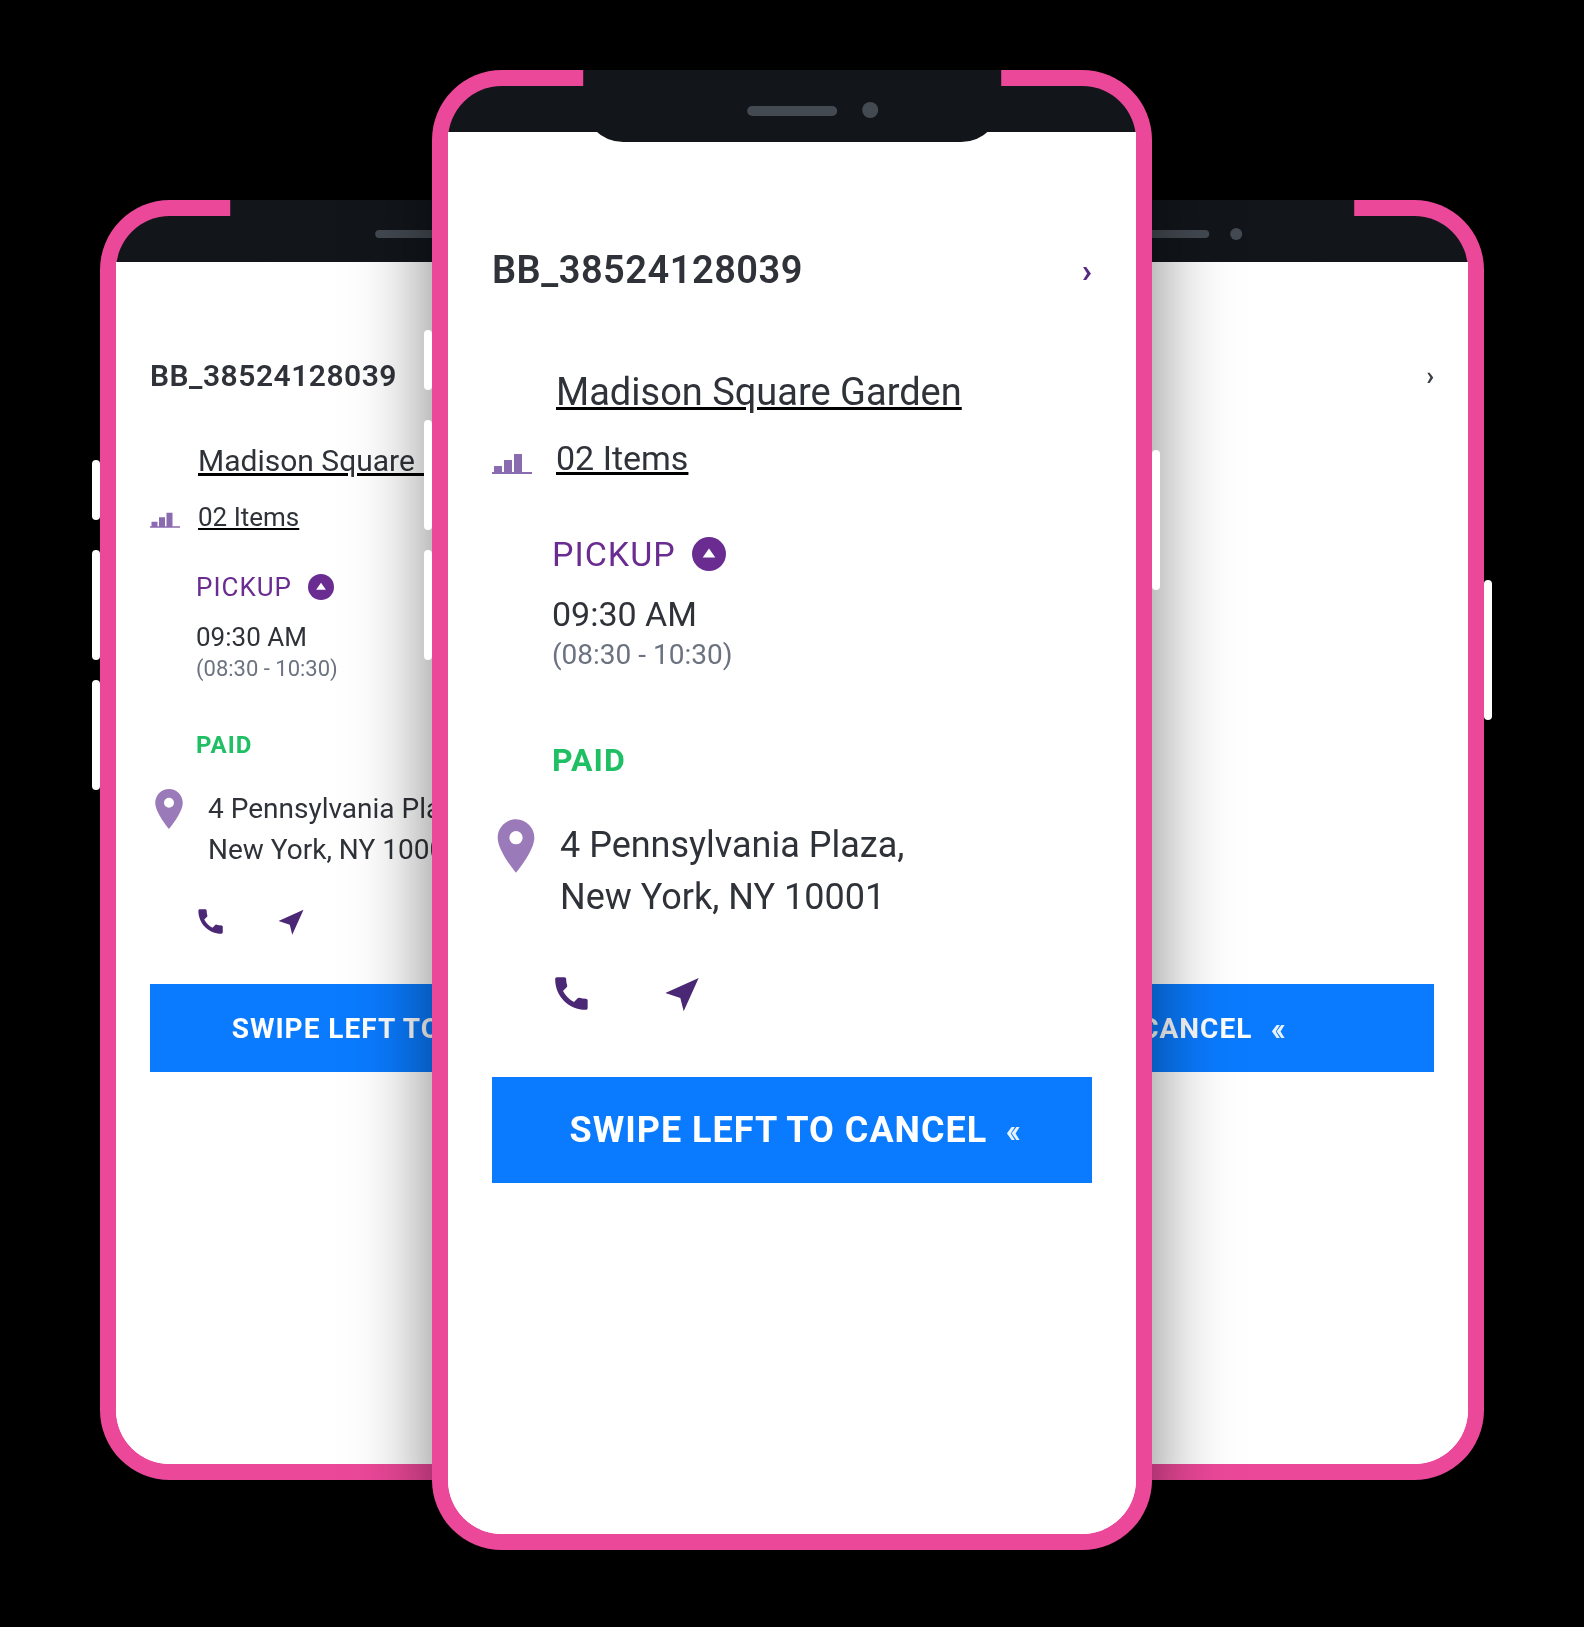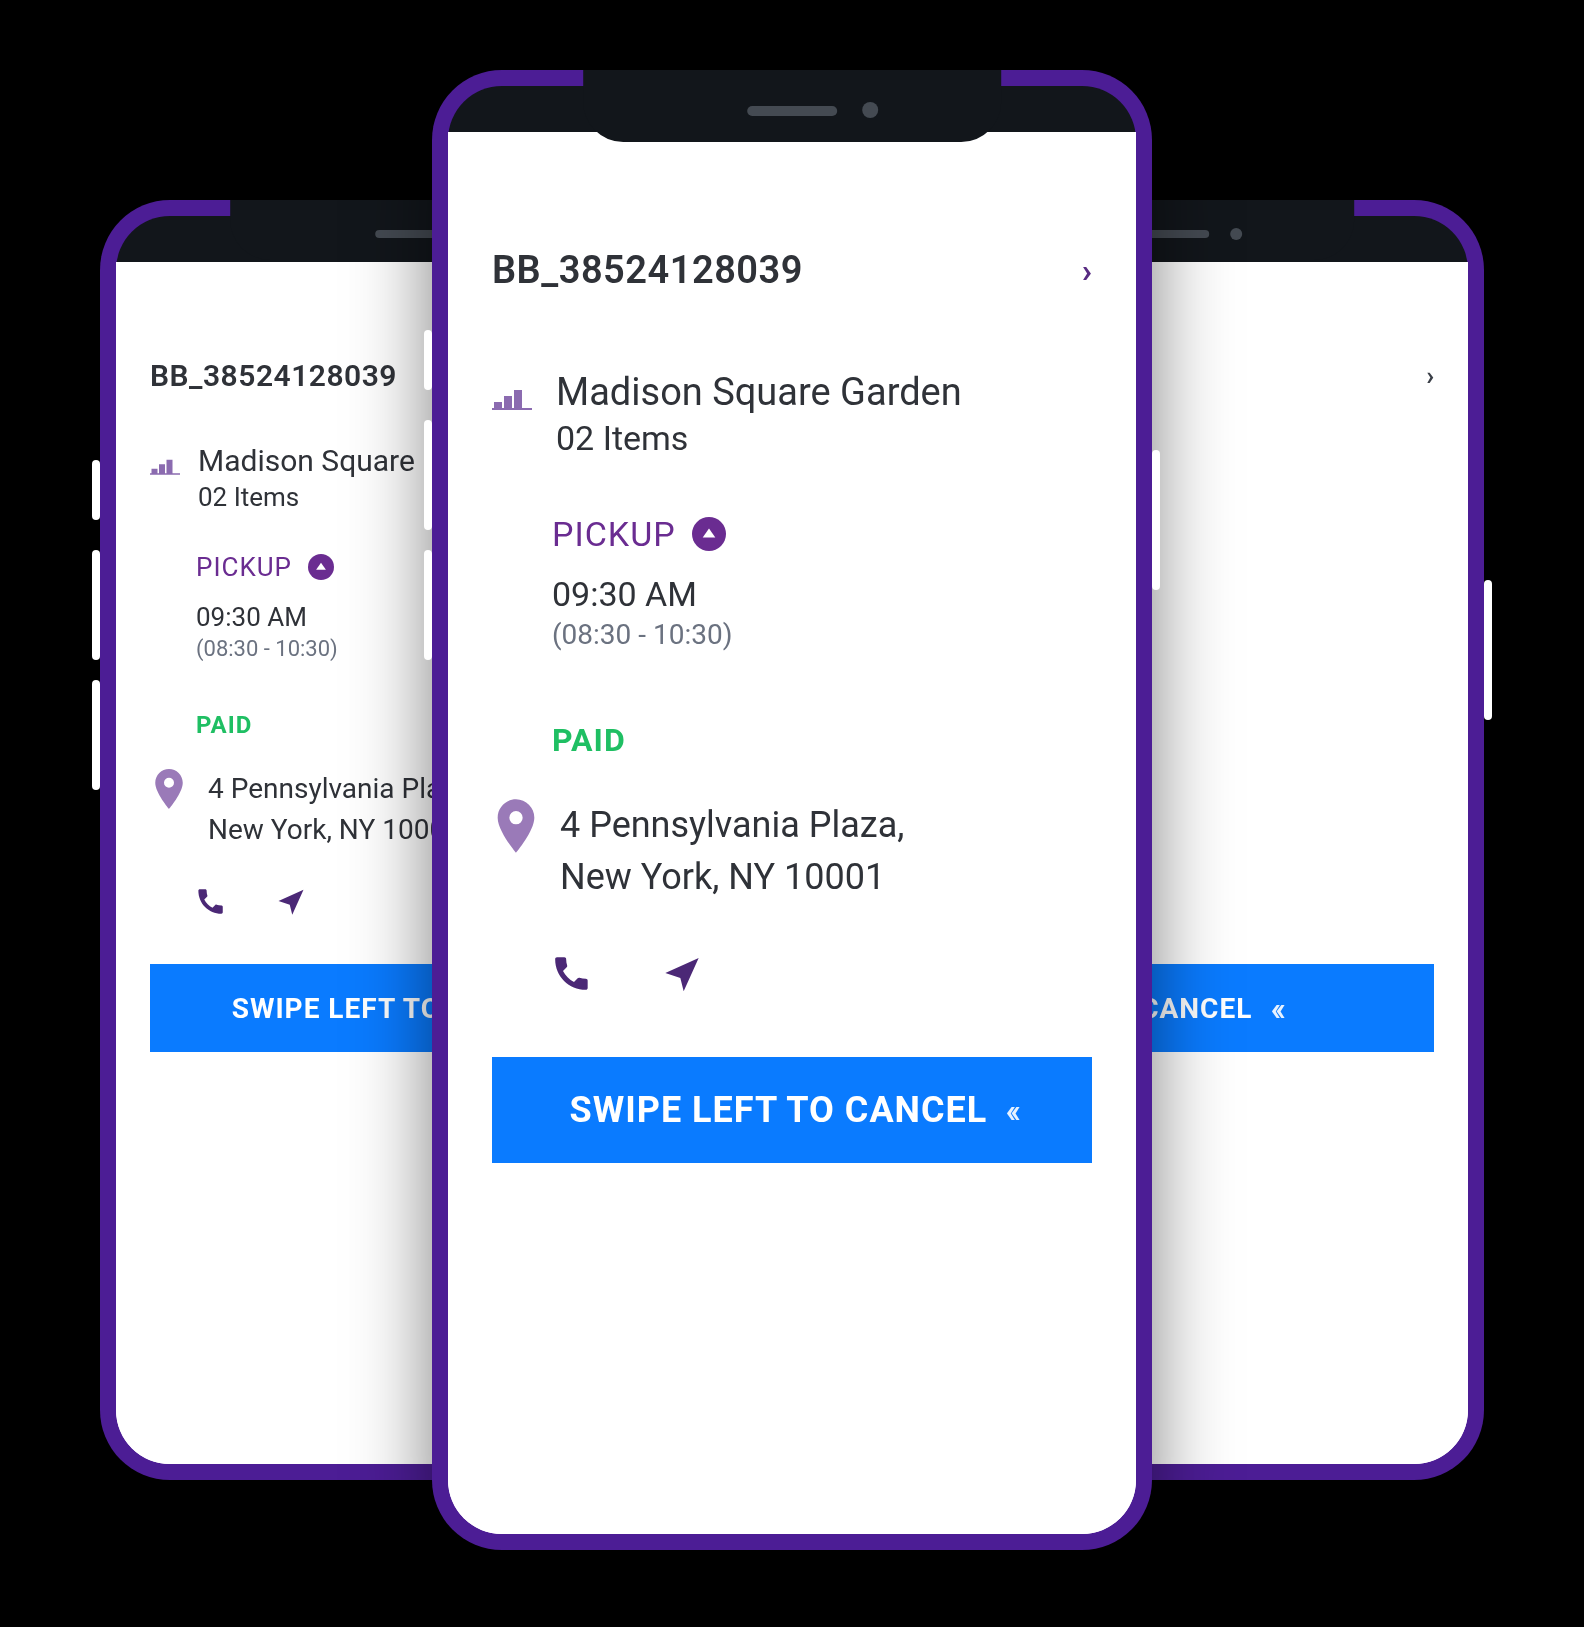--- a/index.html
+++ b/index.html
@@ -10,21 +10,21 @@
     height: 1627px;
     position: relative;
     overflow: hidden;
   }
   .stage {
     position: absolute;
     inset: 0;
   }
   .phone {
     position: absolute;
-    background: #4c1d95;
+    background: #ec4899;
     border-radius: 70px;
     box-shadow: 0 30px 80px rgba(0,0,0,.5);
   }
   .phone .notch-bar {
     position: absolute;
     top: 16px;
     left: 16px;
     right: 16px;
     height: 115px;
     background: #12161b;
@@ -105,24 +105,24 @@
     top: 200px;
     z-index: 1;
   }
   .phone.backL { left: 100px; }
   .phone.backR { left: 864px; }
 
   
   .order-row { display: flex; align-items: center; gap: 24px; }
   .order-id { color: #2f3238; font-weight: 600; font-size: 38px; letter-spacing: .5px; }
   .chev { color: #582b82; font-size: 34px; font-weight: 700; margin-left: auto; line-height: 1; }
-  .loc-row { display: flex; align-items: flex-start; gap: 24px; margin-top: 78px; }
+  .loc-row { display: flex; align-items: flex-end; gap: 24px; margin-top: 78px; text-decoration: underline; }
   .loc-icon { color: #8b6bb0; flex: 0 0 auto; margin-top: 6px; }
   .loc-name { color: #2f3238; font-size: 38px; }
-  .loc-items { color: #2f3238; font-size: 34px; margin-top: 4px; }
+  .loc-items { color: #2f3238; font-size: 34px; margin-top: 24px; }
   .pickup-row { display: flex; align-items: center; gap: 16px; margin-top: 56px; margin-left: 60px; }
   .pickup { color: #6a2c91; font-weight: 400; font-size: 34px; letter-spacing: 1px; }
   .pickup-badge {
     width: 34px; height: 34px; border-radius: 50%; background: #6a2c91;
     display: inline-flex; align-items: center; justify-content: center;
   }
   .pickup-badge svg { display: block; }
   .time { color: #2f3238; font-size: 34px; margin-top: 20px; margin-left: 60px; }
   .time-window { color: #6b7280; font-size: 28px; margin-top: 4px; margin-left: 60px; }
   .paid { color: #1fbf63; font-weight: 700; font-size: 32px; letter-spacing: 1px; margin-top: 70px; margin-left: 60px; }

